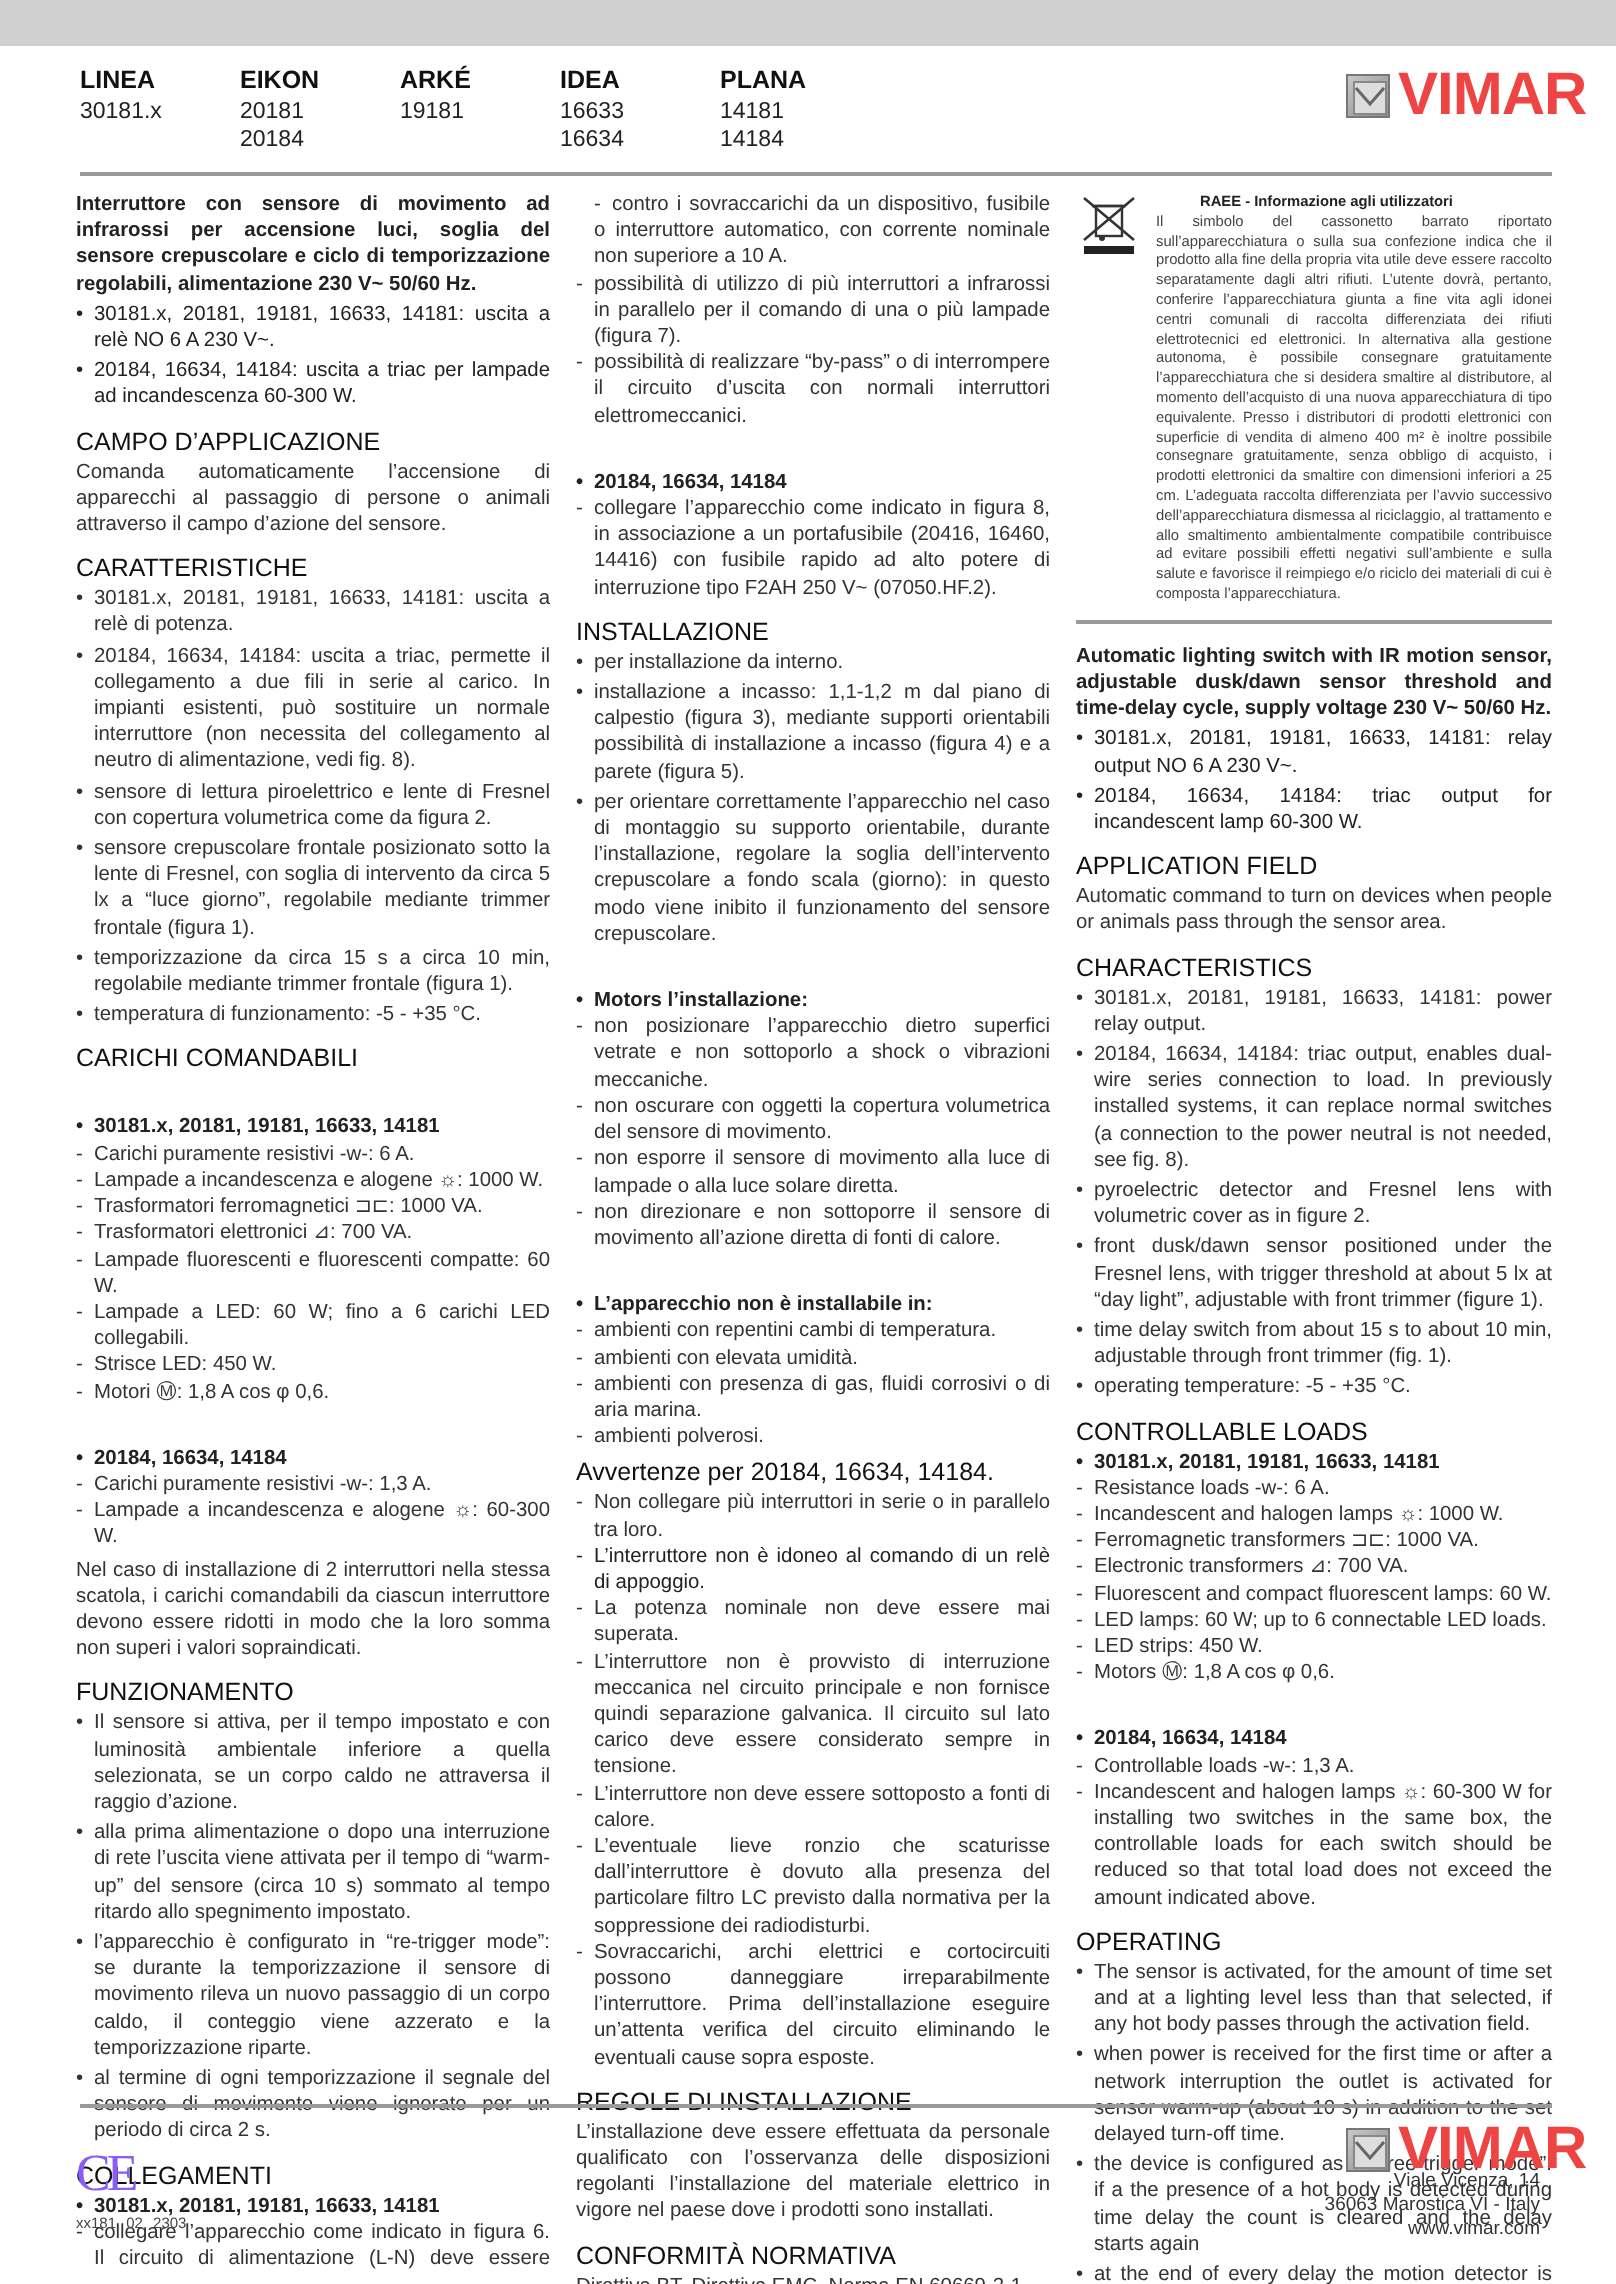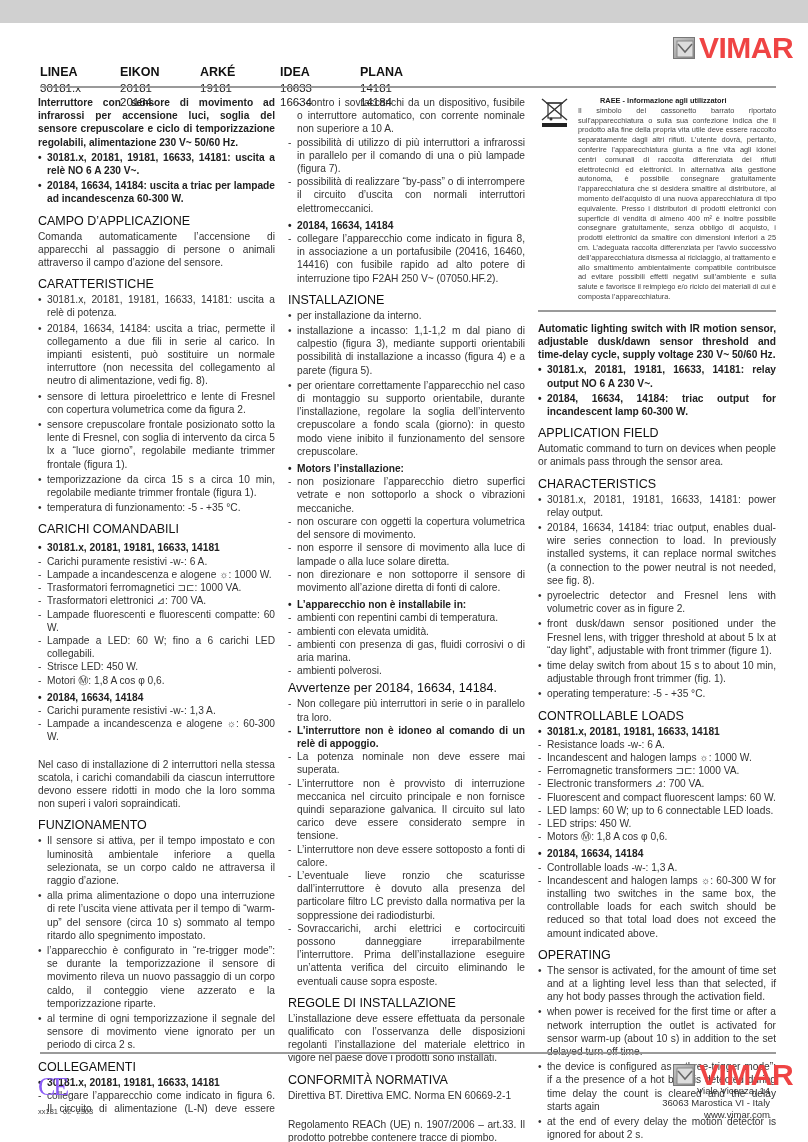--- a/index.html
+++ b/index.html
@@ -2,21 +2,21 @@
 <html><head>
 <meta charset="utf-8">
 <style>
   * { box-sizing: border-box; margin: 0; padding: 0; }
   html, body { width: 808px; height: 1142px; background: #fff; }
   body { font-family: "Liberation Sans", sans-serif; color: #222; position: relative; overflow: hidden; }
   .topbar { position: absolute; left: 0; top: 0; width: 808px; height: 23px; background: #d0d0d0; }
 
   .header { position: absolute; left: 40px; top: 33px; width: 735px; height: 53px; }
   .prod-col { position: absolute; top: 0; font-size: 11.5px; line-height: 14px; }
-  .prod-col .lbl { font-weight: bold; font-size: 12.5px; margin-bottom: 2px; color: #111; margin-top: 32px; }
+  .prod-col .lbl { font-weight: bold; font-size: 12.5px; margin-bottom: 2px; color: #111; }
   .prod-col .code { color: #222; }
   .header-rule { position: absolute; left: 40px; top: 86px; width: 736px; height: 2px; background: #9a9a9a; }
 
   .logo { position: absolute; display: flex; align-items: center; }
   .logo .mark { width: 22px; height: 22px; background: linear-gradient(135deg,#c9c9c9,#8a8a8a); border: 1px solid #777; position: relative; margin-right: 4px; }
   .logo .mark svg { position: absolute; left: 1px; top: 1px; }
   .logo .word { font-weight: bold; font-size: 30px; letter-spacing: -0.5px; color: #ef4444; font-family: "Liberation Sans", sans-serif; }
 
   .col { position: absolute; font-size: 10.2px; line-height: 13.2px; color: #333; text-align: justify; }
   .col1 { left: 38px; top: 96px; width: 237px; }
@@ -24,22 +24,22 @@
   .col3 { left: 538px; top: 96px; width: 238px; }
 
   .intro { font-weight: bold; color: #222; margin-bottom: 2px; }
   h2 { font-size: 12.5px; font-weight: normal; color: #111; margin-top: 8px; margin-bottom: 1px; line-height: 15px; text-transform: none; }
   h2.warn { font-weight: normal; }
   .p { margin-bottom: 2px; }
   .b { padding-left: 9px; text-indent: -9px; margin-bottom: 2px; }
   .b::before { content: "\2022"; display: inline-block; width: 9px; text-indent: 0; }
   .d { padding-left: 9px; text-indent: -9px; }
   .d::before { content: "-"; display: inline-block; width: 9px; text-indent: 0; }
-  .bold { font-weight: bold; color: #222; }
-  .sub { font-weight: bold; color: #222; padding-left: 9px; text-indent: -9px; margin-top: 4px; }
+  .bold { font-weight: normal; color: #222; }
+  .sub { font-weight: bold; color: #222; padding-left: 9px; text-indent: -9px; margin-top: 20px; }
   .sub::before { content: "\2022"; display: inline-block; width: 9px; text-indent: 0; }
 
   .raee { position: relative; padding-left: 40px; font-size: 7.4px; line-height: 9.8px; color: #444; text-align: justify; }
   .raee .rt { font-weight: bold; color: #222; padding-left: 22px; }
   .raee .bin { position: absolute; left: 2px; top: 2px; }
   .raee-rule { height: 2px; background: #9a9a9a; margin: 8px 0 10px 0; }
 
   .footer-rule { position: absolute; left: 40px; top: 1052px; width: 736px; height: 2px; background: #9a9a9a; }
   .ce { position: absolute; left: 38px; top: 1072px; font-size: 26px; font-family: Liberation Serif, serif; letter-spacing: -2px; color: #8b5cf6; }
   .doccode { position: absolute; left: 38px; top: 1107px; font-size: 7.5px; color: #444; word-spacing: 3px; text-align: center; }
@@ -108,21 +108,21 @@
   <div class="d">Lampade a incandescenza e alogene ☼: 1000 W.</div>
   <div class="d">Trasformatori ferromagnetici ⊐⊏: 1000 VA.</div>
   <div class="d">Trasformatori elettronici ⊿: 700 VA.</div>
   <div class="d">Lampade fluorescenti e fluorescenti compatte: 60 W.</div>
   <div class="d">Lampade a LED: 60 W; fino a 6 carichi LED collegabili.</div>
   <div class="d">Strisce LED: 450 W.</div>
   <div class="d">Motori Ⓜ: 1,8 A cos φ 0,6.</div>
   <div class="sub">20184, 16634, 14184</div>
   <div class="d">Carichi puramente resistivi -w-: 1,3 A.</div>
   <div class="d">Lampade a incandescenza e alogene ☼: 60-300 W.</div>
-  <div class="p" style="margin-top:14px">Nel caso di installazione di 2 interruttori nella stessa scatola, i carichi comandabili da ciascun interruttore devono essere ridotti in modo che la loro somma non superi i valori sopraindicati.</div>
+  <div class="p" style="margin-top:3px">Nel caso di installazione di 2 interruttori nella stessa scatola, i carichi comandabili da ciascun interruttore devono essere ridotti in modo che la loro somma non superi i valori sopraindicati.</div>
 
   <h2>FUNZIONAMENTO</h2>
   <div class="b">Il sensore si attiva, per il tempo impostato e con luminosità ambientale inferiore a quella selezionata, se un corpo caldo ne attraversa il raggio d’azione.</div>
   <div class="b">alla prima alimentazione o dopo una interruzione di rete l’uscita viene attivata per il tempo di “warm-up” del sensore (circa 10 s) sommato al tempo ritardo allo spegnimento impostato.</div>
   <div class="b">l’apparecchio è configurato in “re-trigger mode”: se durante la temporizzazione il sensore di movimento rileva un nuovo passaggio di un corpo caldo, il conteggio viene azzerato e la temporizzazione riparte.</div>
   <div class="b">al termine di ogni temporizzazione il segnale del sensore di movimento viene ignorato per un periodo di circa 2 s.</div>
 
   <h2>COLLEGAMENTI</h2>
   <div class="sub" style="margin-top:0">30181.x, 20181, 19181, 16633, 14181</div>
   <div class="d" style="max-height:27px; overflow:hidden">collegare l’apparecchio come indicato in figura 6. Il circuito di alimentazione (L-N) deve essere protetto contro i sovraccarichi da un dispositivo, fusibile o interruttore automatico, con corrente nominale non superiore a 10 A.</div>

